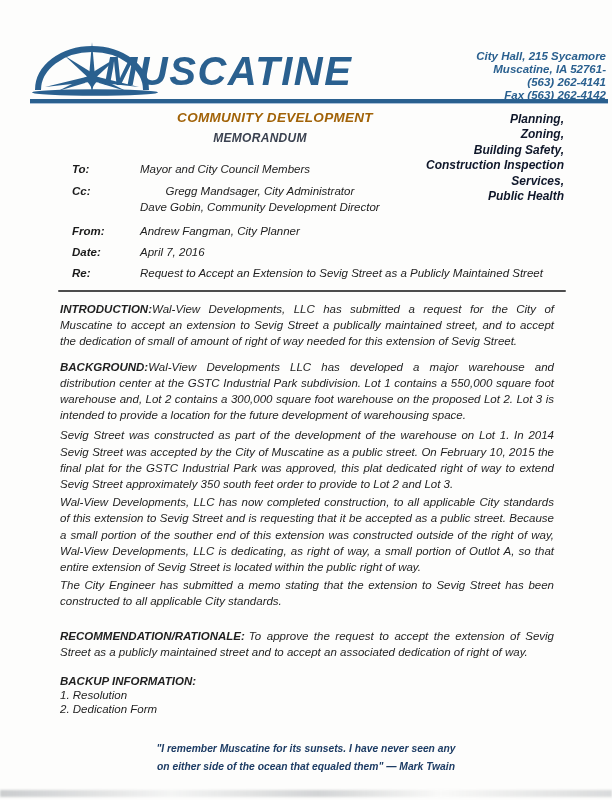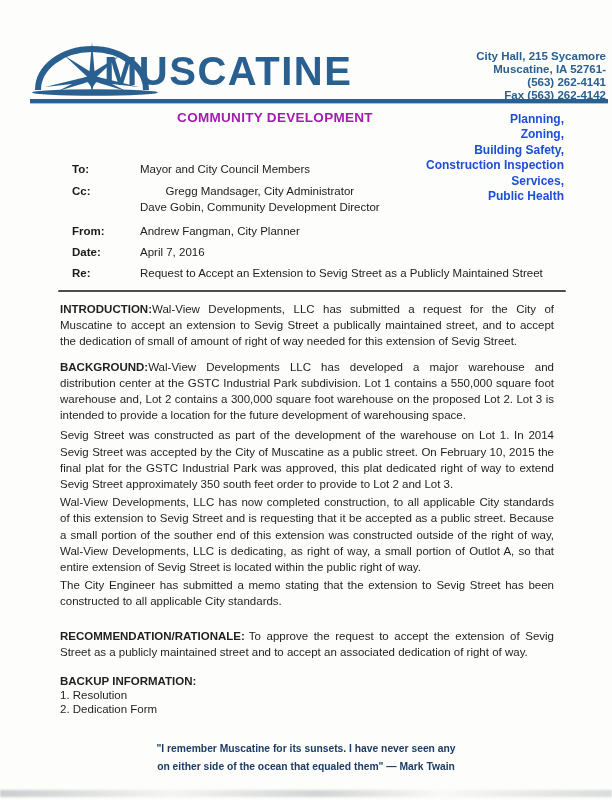--- a/index.html
+++ b/index.html
@@ -1,44 +1,44 @@
 <!DOCTYPE html>
 <html><head>
 <meta charset="utf-8">
 <style>
   html,body{margin:0;padding:0;background:#ffffff;}
   .page{
     position:relative;width:612px;height:800px;background:#fdfdfc;
-    font-family:"Liberation Sans", sans-serif;overflow:hidden;color:#1f1f1f;
+    font-family:"Liberation Sans", sans-serif;overflow:hidden;color:#1f1f1f;font-style:italic;
   }
   
   .logo{position:absolute;left:32px;top:41px;width:128px;height:57px;}
   .brand{
     position:absolute;left:104px;top:51px;font-size:40px;font-weight:bold;
     letter-spacing:1.5px;color:#2a608f;line-height:1;
   }
   .contact{
     position:absolute;right:6px;top:50px;text-align:right;
     color:#2a608f;font-weight:bold;font-size:11.5px;line-height:13px;
   }
   .rule{
     position:absolute;left:30px;top:99px;width:578px;height:4px;
     background:#2a608f;border-bottom:1px solid #a9c0d8;
   }
   .dept{
     position:absolute;left:115px;top:110px;width:320px;text-align:center;
-    color:#a21caf;font-weight:bold;font-size:13.5px;letter-spacing:.3px;
+    color:#a16207;font-weight:bold;font-size:13.5px;letter-spacing:.3px;
   }
   .memo-title{
     position:absolute;left:115px;top:131px;width:290px;text-align:center;
     color:#3b4250;font-weight:bold;font-size:12px;letter-spacing:.3px;
   }
   .services{
     position:absolute;right:48px;top:112px;text-align:right;
-    color:#1d4ed8;font-weight:bold;font-size:12px;line-height:15.4px;
+    color:#0f172a;font-weight:bold;font-size:12px;line-height:15.4px;
   }
   
   .fields{position:absolute;left:72px;top:161px;width:512px;font-size:11.5px;}
   .frow{display:flex;line-height:16px;}
   .flabel{width:68px;flex:none;font-weight:bold;color:#1b1b1b;}
   .fval{white-space:nowrap;color:#222;text-align:center;}
   .mb6{margin-bottom:6px;} .mb8{margin-bottom:8px;} .mb5{margin-bottom:5px;}
   .divider{
     position:absolute;left:58px;top:290px;width:508px;height:2px;
     background:#2e2e2e;border-radius:2px;opacity:.85;
@@ -100,20 +100,21 @@
   <div class="contact">
     <div>City Hall, 215 Sycamore</div>
     <div>Muscatine, IA 52761-</div>
     <div>(563) 262-4141</div>
     <div>Fax (563) 262-4142</div>
   </div>
 
   <div class="rule"></div>
 
   <div class="dept">COMMUNITY DEVELOPMENT</div>
+  <div class="memo-title">MEMORANDUM</div>
 
   <div class="services">
     <div>Planning,</div>
     <div>Zoning,</div>
     <div>Building Safety,</div>
     <div>Construction Inspection</div>
     <div>Services,</div>
     <div>Public Health</div>
   </div>
 

